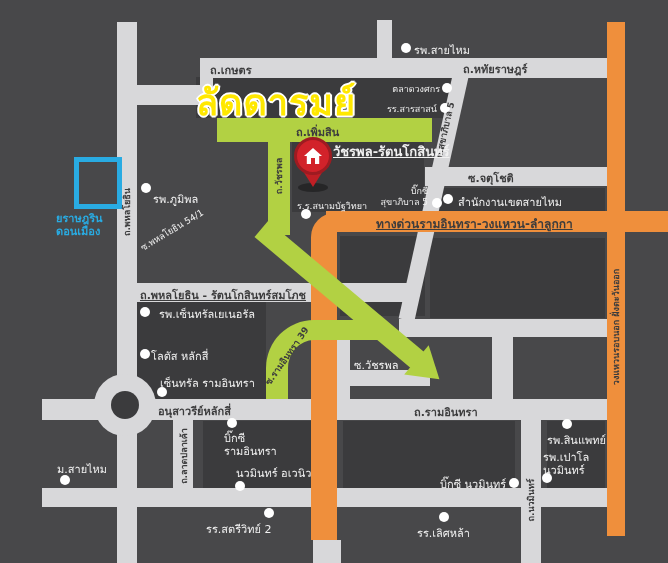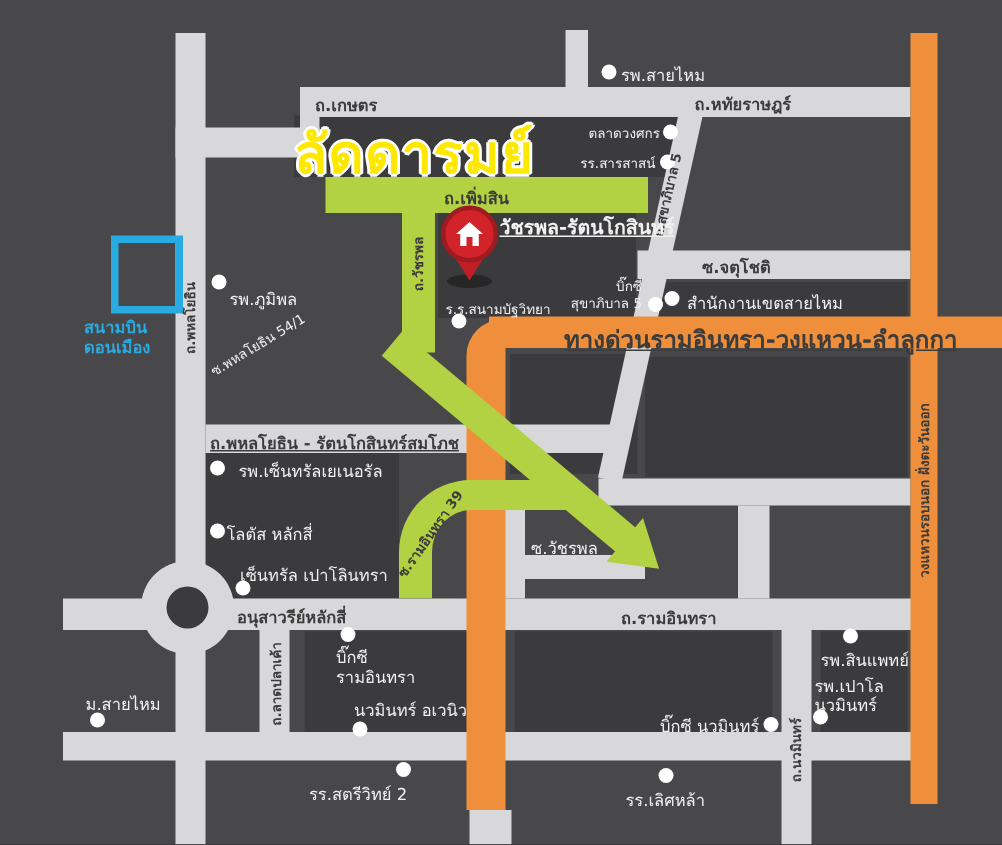--- a/index.html
+++ b/index.html
@@ -113,46 +113,46 @@
   <div class="dot" style="left:444px;top:517px"></div>
 
   <div class="title">ลัดดารมย์</div>
 
   <div class="lbl" style="left:210px;top:61px">ถ.เกษตร</div>
   <div class="lbl" style="left:463px;top:60px">ถ.หทัยราษฎร์</div>
   <div class="lbl sm" style="left:445px;top:130px;transform:translate(-50%,-50%) rotate(-77deg)">ถ.สุขาภิบาล 5</div>
   <div class="lbl" style="left:296px;top:123px">ถ.เพิ่มสิน</div>
   <div class="lbl sm" style="left:279px;top:176px;transform:translate(-50%,-50%) rotate(-90deg)">ถ.วัชรพล</div>
   <div class="lbl" style="left:468px;top:169px">ซ.จตุโชติ</div>
-  <div class="lbl bold" style="left:376px;top:214px;font-size:16px">ทางด่วนรามอินทรา-วงแหวน-ลำลูกกา</div>
+  <div class="lbl bold" style="left:376px;top:214px;font-size:12px">ทางด่วนรามอินทรา-วงแหวน-ลำลูกกา</div>
   <div class="lbl sm" style="left:127px;top:212px;transform:translate(-50%,-50%) rotate(-90deg)">ถ.พหลโยธิน</div>
   <div class="lblw sm" style="left:172px;top:230px;transform:translate(-50%,-50%) rotate(-31deg)">ซ.พหลโยธิน 54/1</div>
   <div class="lbl bold" style="left:140px;top:286px">ถ.พหลโยธิน - รัตนโกสินทร์สมโภช</div>
   <div class="lbl sm" style="left:287px;top:356px;transform:translate(-50%,-50%) rotate(-55deg)">ซ.รามอินทรา 39</div>
   <div class="lblw" style="left:354px;top:356px">ซ.วัชรพล</div>
   <div class="lbl" style="left:158px;top:402px">อนุสาวรีย์หลักสี่</div>
   <div class="lbl" style="left:414px;top:403px">ถ.รามอินทรา</div>
   <div class="lbl sm" style="left:184px;top:456px;transform:translate(-50%,-50%) rotate(-90deg)">ถ.ลาดปลาเค้า</div>
   <div class="lbl sm" style="left:531px;top:500px;transform:translate(-50%,-50%) rotate(-90deg)">ถ.นวมินทร์</div>
   <div class="lbl sm" style="left:616px;top:327px;transform:translate(-50%,-50%) rotate(-90deg)">วงแหวนรอบนอก ฝั่งตะวันออก</div>
 
   <div class="lblw" style="left:414px;top:41px">รพ.สายไหม</div>
   <div class="lblw sm right" style="left:385px;top:82px;width:55px">ตลาดวงศกร</div>
   <div class="lblw sm right" style="left:380px;top:102px;width:57px">รร.สารสาสน์</div>
   <div class="lblw bold" style="left:333px;top:141px;font-size:13px">วัชรพล-รัตนโกสินทร์</div>
   <div class="lblw sm" style="left:297px;top:199px">ร.ร.สนามบัฐวิทยา</div>
   <div class="lblw sm right" style="left:373px;top:184px;width:55px">บิ๊กซี</div>
   <div class="lblw sm right" style="left:373px;top:195px;width:55px">สุขาภิบาล 5</div>
   <div class="lblw" style="left:458px;top:193px">สำนักงานเขตสายไหม</div>
   <div class="lblw" style="left:153px;top:190px">รพ.ภูมิพล</div>
-  <div class="lblw blue" style="left:56px;top:209px">สนามบิน</div>
+  <div class="lblw blue" style="left:56px;top:209px">ยราษฎริน</div>
   <div class="lblw blue" style="left:56px;top:222px">ดอนเมือง</div>
   <div class="lblw" style="left:159px;top:305px">รพ.เซ็นทรัลเยเนอรัล</div>
   <div class="lblw" style="left:151px;top:347px">โลตัส หลักสี่</div>
-  <div class="lblw" style="left:160px;top:374px">เซ็นทรัล เปาโลินทรา</div>
+  <div class="lblw" style="left:160px;top:374px">เซ็นทรัล รามอินทรา</div>
   <div class="lblw" style="left:57px;top:460px">ม.สายไหม</div>
   <div class="lblw" style="left:224px;top:429px">บิ๊กซี</div>
   <div class="lblw" style="left:224px;top:442px">รามอินทรา</div>
   <div class="lblw" style="left:236px;top:464px">นวมินทร์ อเวนิว</div>
   <div class="lblw" style="left:206px;top:520px">รร.สตรีวิทย์ 2</div>
   <div class="lblw right" style="left:440px;top:475px;width:66px">บิ๊กซี นวมินทร์</div>
   <div class="lblw" style="left:543px;top:448px">รพ.เปาโล</div>
   <div class="lblw" style="left:543px;top:461px">นวมินทร์</div>
   <div class="lblw" style="left:547px;top:431px">รพ.สินแพทย์</div>
   <div class="lblw" style="left:417px;top:524px">รร.เลิศหล้า</div>

